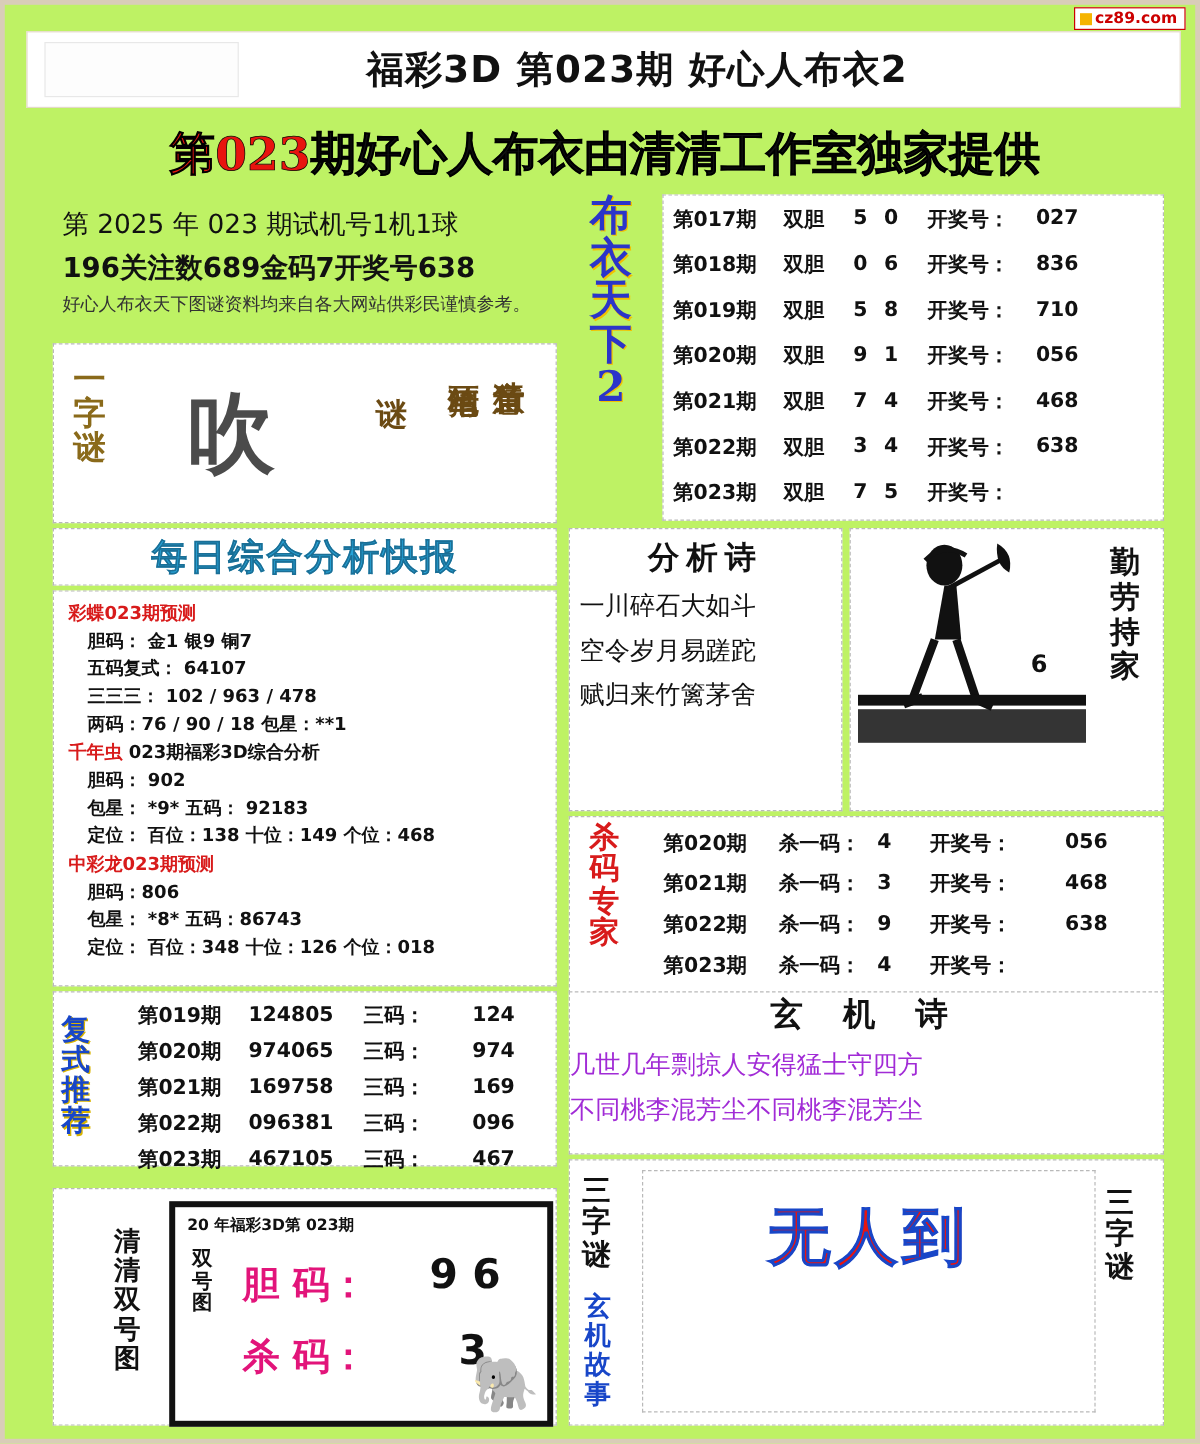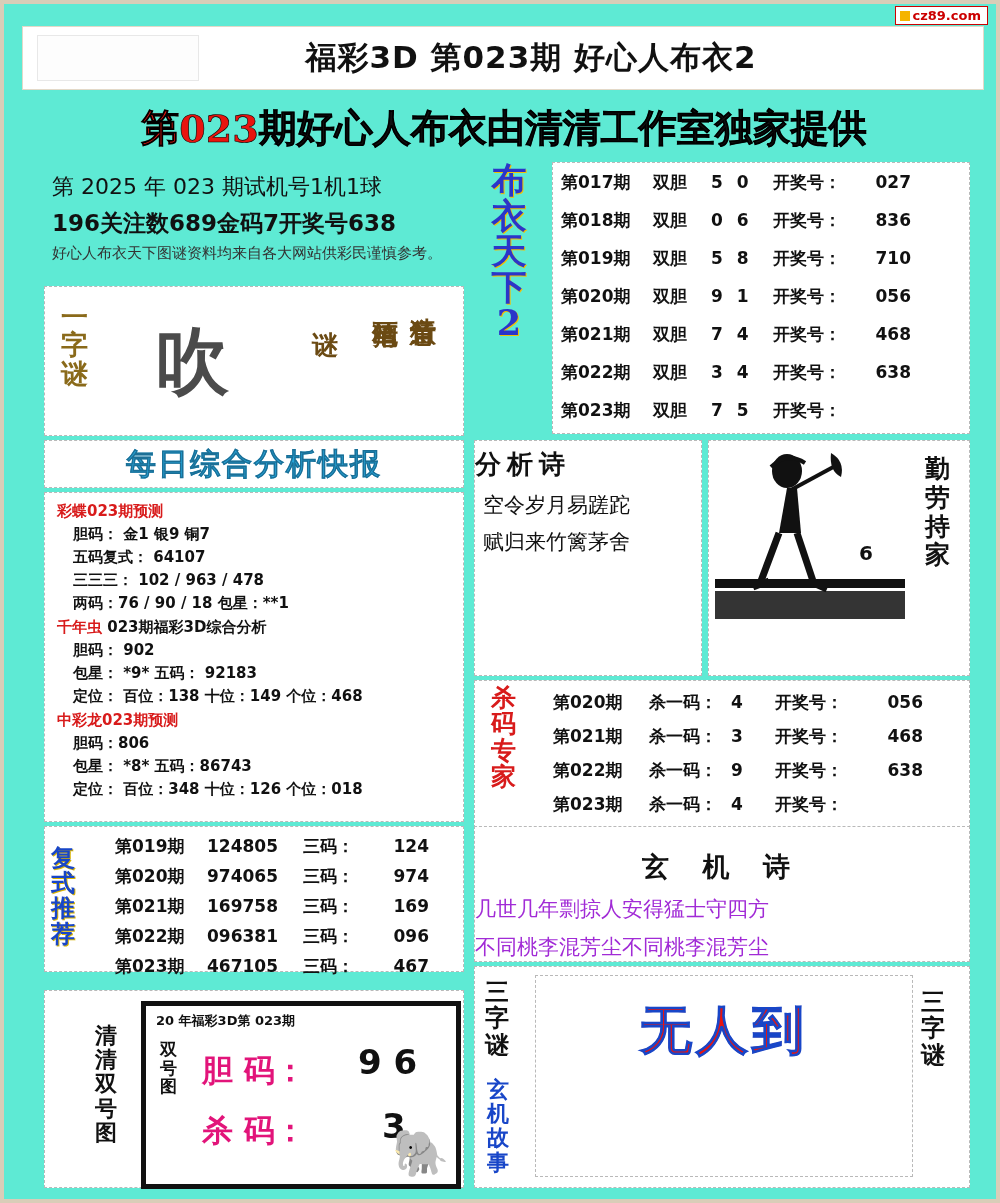--- a/index.html
+++ b/index.html
@@ -5,21 +5,21 @@
   html,body{margin:0;padding:0;}
   body{
     width:1000px;height:1203px;
     background:#fff;
     font-family:"DejaVu Sans","Liberation Sans",sans-serif;
     position:relative;
     overflow:hidden;
   }
   .page{
     position:absolute;left:0;top:0;width:1000px;height:1203px;
-    background:#5eead4;
+    background:#bef264;
     border:4px solid #d9cdb8;
     box-sizing:border-box;
   }
   .logo-badge{
     position:absolute;right:8px;top:2px;
     background:#fff;border:1px solid #c00;
     font-size:13px;color:#c00;font-weight:bold;
     padding:1px 6px 1px 4px;
     display:flex;align-items:center;gap:3px;
   }
@@ -68,21 +68,21 @@
     line-height:1.02;
     text-shadow:1px 1px 0 #f3c000;
   }
   
   .resbox{left:548px;top:158px;width:418px;height:272px;border:1px dashed #b9b9b9;background:#fff;}
   .resrow{display:flex;align-items:center;height:38px;font-size:17px;color:#111;padding-left:8px;font-weight:bold;}
   .resrow .c1{width:92px;}
   .resrow .c2{width:58px;}
   .resrow .c3{width:62px;letter-spacing:4px;}
   .resrow .c4{width:78px;}
-  .resrow .c5{width:60px;text-align:right;}
+  .resrow .c5{width:60px;text-align:center;}
   
   .riddle{left:40px;top:282px;width:420px;height:150px;border:1px dashed #b9b9b9;background:#fff;}
   .riddle .yzm{position:absolute;left:16px;top:16px;width:46px;font-size:27px;color:#8a6a1a;font-weight:bold;line-height:1.05;
     font-family:"DejaVu Serif","Liberation Serif",serif;}
   .riddle .big{position:absolute;left:110px;top:26px;font-size:74px;color:#4b4b4b;font-weight:bold;
     font-family:"DejaVu Serif","Liberation Serif",serif;}
   .riddle .col{position:absolute;font-size:26px;color:#6b4a13;font-weight:bold;line-height:1.06;
     font-family:"DejaVu Serif","Liberation Serif",serif;writing-mode:vertical-rl;}
   .riddle .c-a{left:326px;top:14px;}
   .riddle .c-b{left:364px;top:10px;}
@@ -117,42 +117,42 @@
     font-family:"DejaVu Serif","Liberation Serif",serif;}
   .shuanghao .l1{position:absolute;left:56px;top:44px;font-size:31px;font-weight:bold;color:#e2147a;
     font-family:"DejaVu Serif","Liberation Serif",serif;}
   .shuanghao .l2{position:absolute;left:56px;top:104px;font-size:31px;font-weight:bold;color:#e2147a;
     font-family:"DejaVu Serif","Liberation Serif",serif;}
   .shuanghao .n1{position:absolute;left:212px;top:36px;font-size:34px;font-weight:bold;color:#111;}
   .shuanghao .n2{position:absolute;left:236px;top:100px;font-size:34px;font-weight:bold;color:#111;}
   .shuanghao .elph{position:absolute;right:6px;bottom:4px;font-size:46px;color:#bfe0f5;}
   
   .fenxi{left:470px;top:436px;width:228px;height:236px;border:1px dashed #b9b9b9;background:#fff;}
-  .fenxi .h{font-size:26px;font-weight:bold;color:#111;margin-top:6px;letter-spacing:6px;
+  .fenxi .h{text-align:center;font-size:26px;font-weight:bold;color:#111;margin-top:6px;letter-spacing:6px;
     font-family:"DejaVu Serif","Liberation Serif",serif;}
   .fenxi .ln{font-size:21px;color:#111;margin:9px 0 0 8px;font-family:"DejaVu Serif","Liberation Serif",serif;}
   
   .cartoon{left:704px;top:436px;width:262px;height:236px;border:1px dashed #b9b9b9;background:#fff;overflow:hidden;}
   .cartoon .vt{position:absolute;right:10px;top:14px;width:34px;font-size:25px;font-weight:bold;color:#111;line-height:1.15;
     font-family:"DejaVu Serif","Liberation Serif",serif;}
   .cartoon .num{position:absolute;left:150px;top:100px;font-size:20px;font-weight:bold;color:#111;}
   
   .shama{left:470px;top:676px;width:496px;height:168px;border:1px dashed #b9b9b9;background:#fff;}
   .shama .vt{position:absolute;left:16px;top:4px;width:40px;font-size:25px;font-weight:bold;color:#d81b1b;line-height:1.05;
     font-family:"DejaVu Serif","Liberation Serif",serif;}
   .shama .tbl{position:absolute;left:78px;top:4px;width:410px;}
   .shama .r{display:flex;align-items:center;height:34px;font-size:17px;font-weight:bold;color:#111;}
   .shama .r .a{width:96px;}
   .shama .r .b{width:82px;}
   .shama .r .c{width:44px;}
   .shama .r .d{width:92px;}
   .shama .r .e{width:56px;text-align:right;}
   
   .xuanji{left:470px;top:822px;width:496px;height:136px;border:1px dashed #b9b9b9;background:#fff;}
-  .xuanji .h{text-align:center;font-size:27px;font-weight:bold;color:#111;letter-spacing:12px;margin-top:22px;
+  .xuanji .h{text-align:center;font-size:27px;font-weight:bold;color:#111;letter-spacing:12px;margin-top:0;
     font-family:"DejaVu Serif","Liberation Serif",serif;}
   .xuanji .rowline{display:flex;justify-content:flex-start;font-size:21px;color:#a12bd6;margin-top:10px;
     font-family:"DejaVu Serif","Liberation Serif",serif;}
   
   .sanzi{left:470px;top:962px;width:496px;height:222px;border:1px dashed #b9b9b9;background:#fff;}
   .sanzi .vl{position:absolute;left:10px;top:12px;width:34px;font-size:24px;font-weight:bold;color:#111;line-height:1.1;
     font-family:"DejaVu Serif","Liberation Serif",serif;}
   .sanzi .vl2{position:absolute;left:12px;top:110px;width:34px;font-size:22px;font-weight:bold;color:#1846c8;line-height:1.1;
     font-family:"DejaVu Serif","Liberation Serif",serif;}
   .sanzi .vr{position:absolute;right:14px;top:22px;width:34px;font-size:24px;font-weight:bold;color:#111;line-height:1.1;
@@ -326,20 +326,21 @@
       <div class="l1">胆 码：</div>
       <div class="n1">9 6</div>
       <div class="l2">杀 码：</div>
       <div class="n2">3</div>
       <div class="elph">🐘</div>
     </div>
   </div>
 
   <div class="box fenxi">
     <div class="h">分析诗</div>
+    <div class="ln">一川碎石大如斗</div>
     <div class="ln">空令岁月易蹉跎</div>
     <div class="ln">赋归来竹篱茅舍</div>
   </div>
 
   <div class="box cartoon">
     <svg width="200" height="190" viewBox="0 0 200 190">
       <ellipse cx="78" cy="30" rx="15" ry="17" fill="#111"></ellipse>
       <path d="M62 26 q16 -16 34 -4" stroke="#111" stroke-width="4" fill="none"></path>
       <path d="M78 47 L70 92 L92 92 L88 47 Z" fill="#111"></path>
       <path d="M80 50 L128 24" stroke="#111" stroke-width="4"></path>

